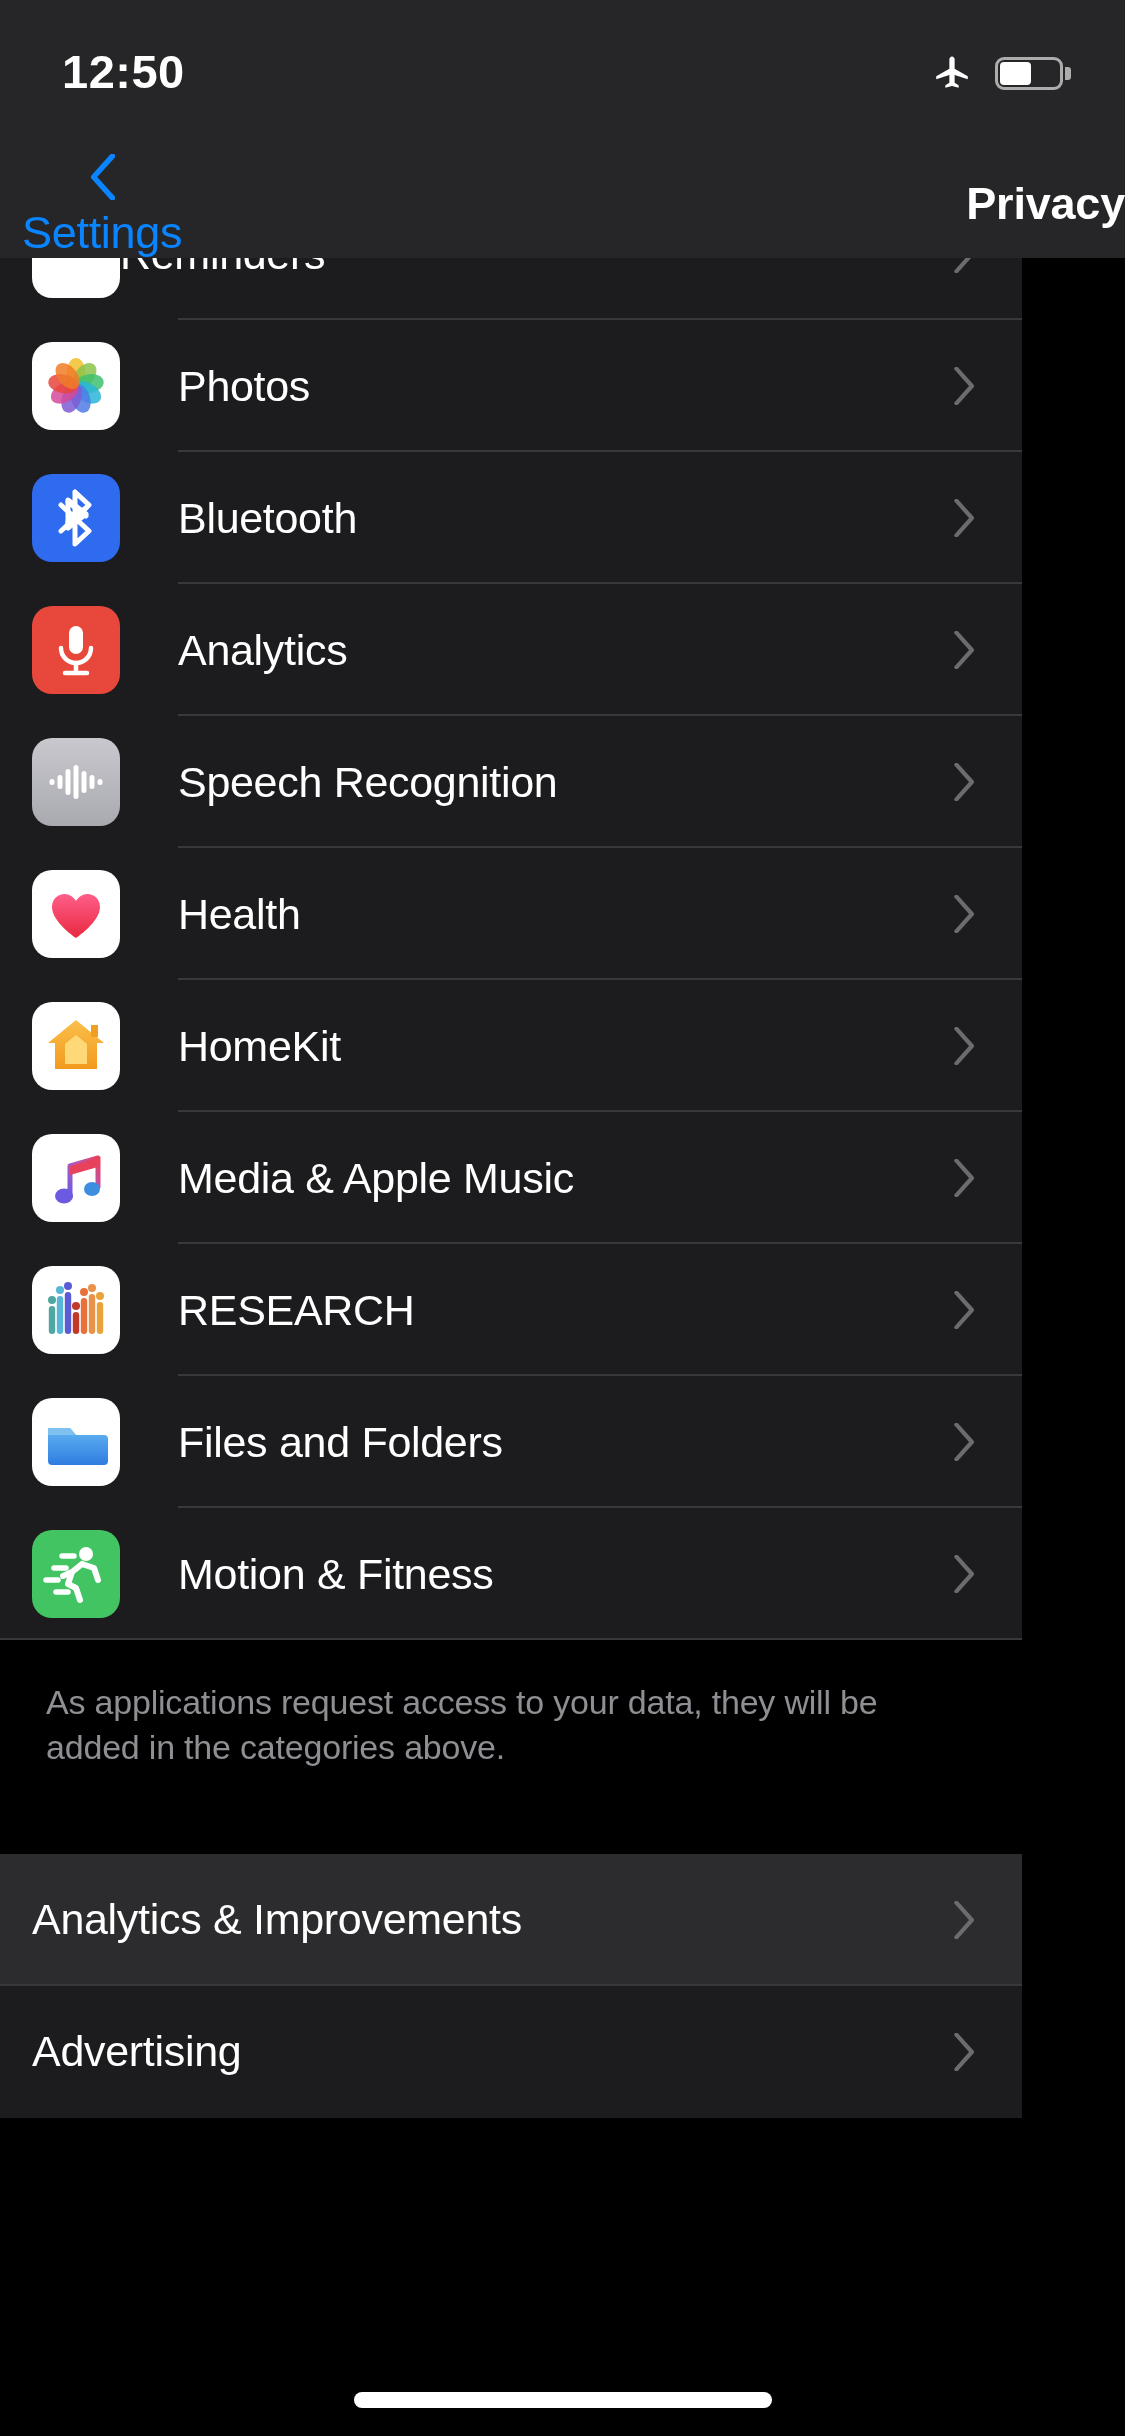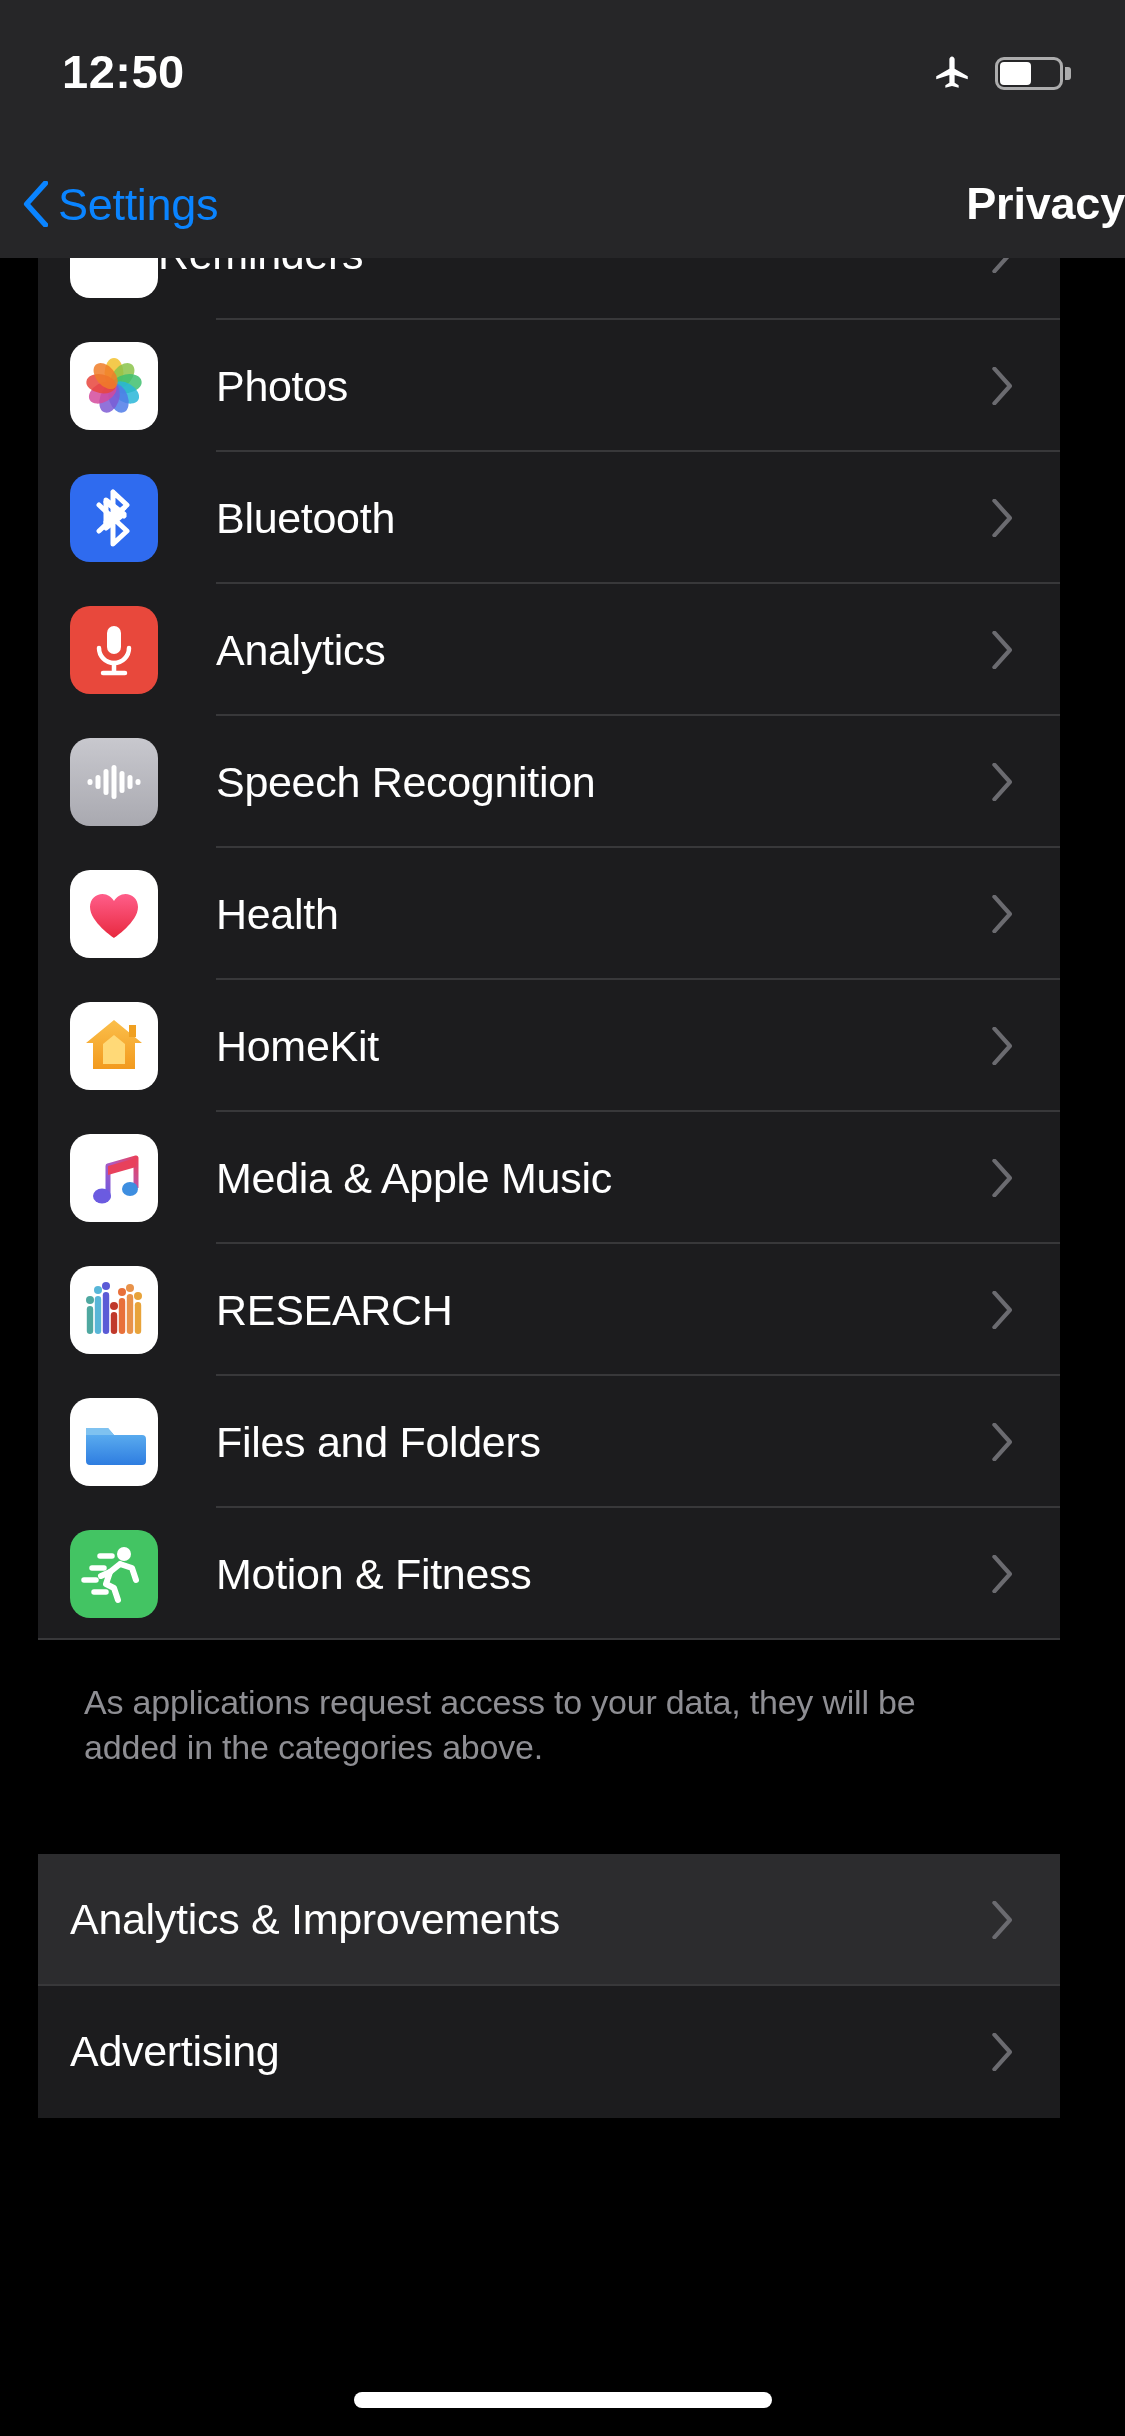--- a/index.html
+++ b/index.html
@@ -36,31 +36,31 @@
   }
 
   
   .navbar {
     position:absolute; top:150px; left:0; width:1125px; height:108px;
     background:#262628; z-index:30;
     display:flex; align-items:center;
   }
   .back-btn {
     position:absolute; left:22px; display:flex; align-items:center;
-    color:#0A84FF; gap:10px; cursor:pointer;
+    color:#0A84FF; gap:10px; cursor:pointer;flex-direction:column;
   }
   .back-chevron { width:26px; height:46px; display:block; }
   .back-label { font-size:45px; letter-spacing:-.3px; line-height:1; }
   .nav-title {
     width:100%; text-align:right; color:#fff;
     font-size:45px; font-weight:700; letter-spacing:-.2px;
   }
 
   
-  .content { position:absolute; top:258px; left:0; width:1022px; height:2178px; background:#000;margin-left:38px; }
+  .content { position:absolute; top:258px; left:0; width:1022px; height:2178px; background:#000; }
 
   .group { background:#1C1C1E; }
 
   .row {
     position:relative; display:flex; align-items:center;
     height:132px; background:#1C1C1E; padding-left:32px;
     cursor:pointer;
   }
   .row.pressed { background:#2C2C2E; }
   .row .sep {

